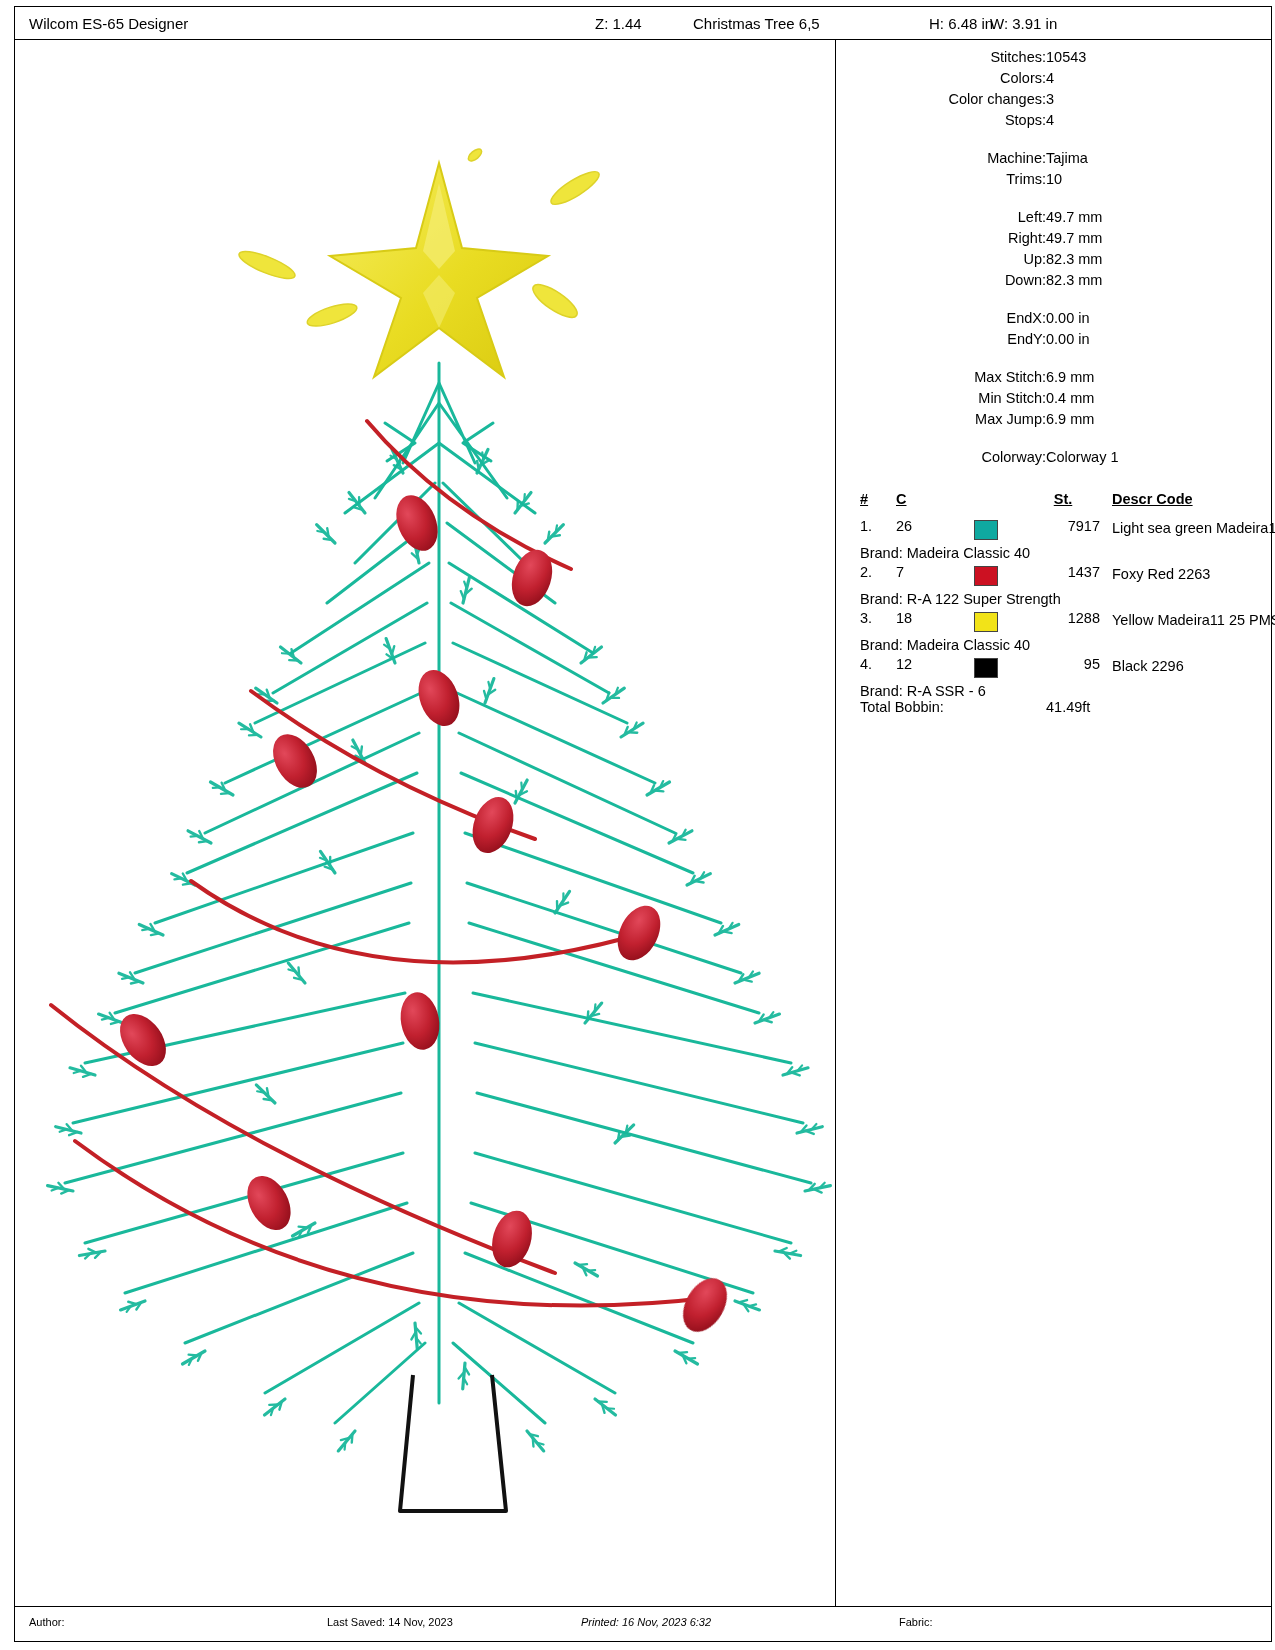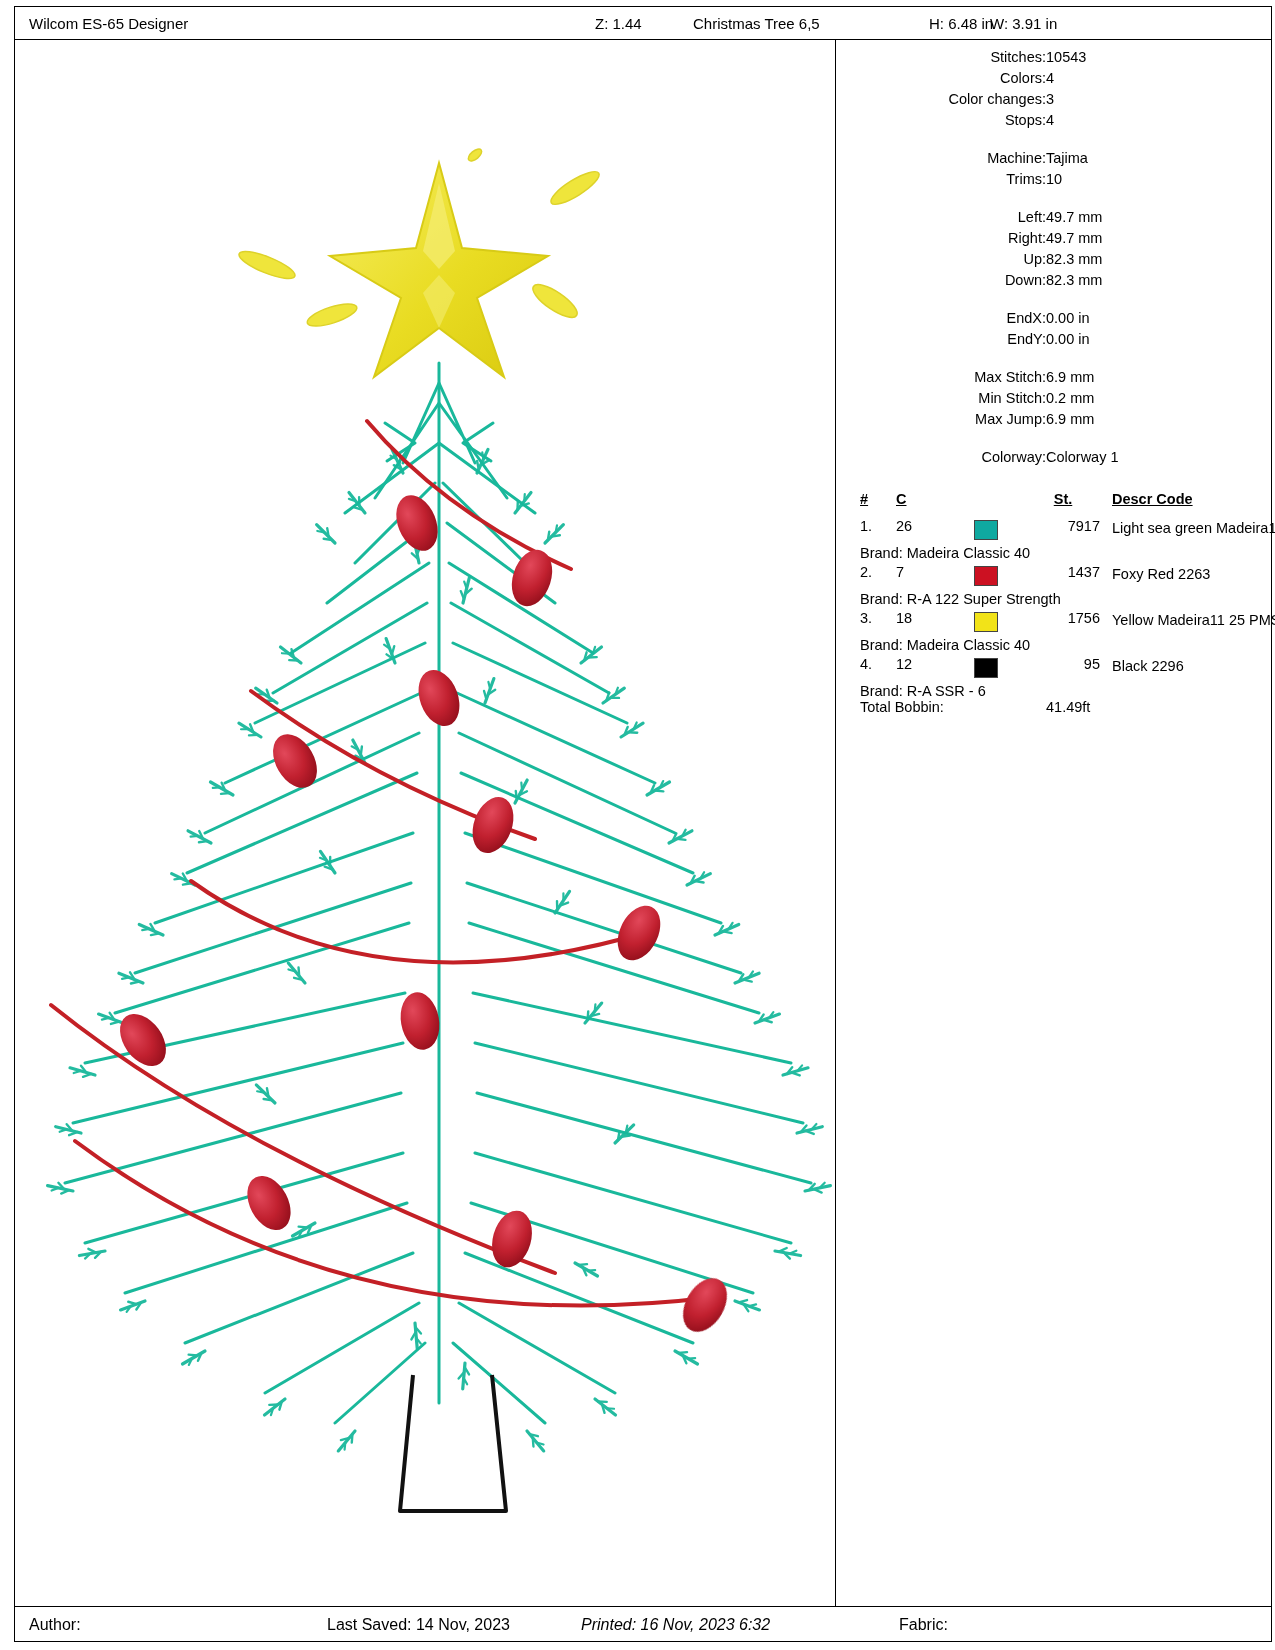--- a/index.html
+++ b/index.html
@@ -109,21 +109,21 @@
   .bobbin { display: flex; margin-top: 2px; }
   .bobbin .lab { width: 186px; }
   .bobbin .val { width: 120px; text-align: left; }
 
   
   .footer {
     height: 34px;
     min-height: 34px;
     border-top: 1px solid #000;
     position: relative;
-    font-size: 16px;
+    font-size: 11px;
   }
   .footer > span { position: absolute; top: 9px; }
   .footer .author { left: 14px; }
   .footer .saved { left: 312px; text-align: center; }
   .footer .printed { left: 566px; font-style: italic; }
   .footer .fabric { left: 884px; }
 
   
   .art { position: absolute; left: 0; top: 0; width: 820px; height: 100%; }
 </style>
@@ -379,21 +379,21 @@
       </div>
 
       <div class="spacer"></div>
 
       <div class="irow">
         <span class="lab">Max Stitch:</span>
         <span class="val">6.9 mm</span>
       </div>
       <div class="irow">
         <span class="lab">Min Stitch:</span>
-        <span class="val">0.2 mm</span>
+        <span class="val">0.4 mm</span>
       </div>
       <div class="irow">
         <span class="lab">Max Jump:</span>
         <span class="val">6.9 mm</span>
       </div>
 
       <div class="spacer"></div>
 
       <div class="irow">
         <span class="lab">Colorway:</span>
@@ -431,21 +431,21 @@
         <span class="c-desc">Foxy Red 2263</span>
       </div>
       <div class="brand">Brand: R-A 122 Super Strength</div>
 
       <div class="ct-row">
         <span class="c-num">3.</span>
         <span class="c-c">18</span>
         <span class="c-sw">
           <span class="swatch" style="background:#F2E318"></span>
         </span>
-        <span class="c-st">1756</span>
+        <span class="c-st">1288</span>
         <span class="c-desc">Yellow Madeira11 25 PMS 116</span>
       </div>
       <div class="brand">Brand: Madeira Classic 40</div>
 
       <div class="ct-row">
         <span class="c-num">4.</span>
         <span class="c-c">12</span>
         <span class="c-sw">
           <span class="swatch" style="background:#000000"></span>
         </span>

